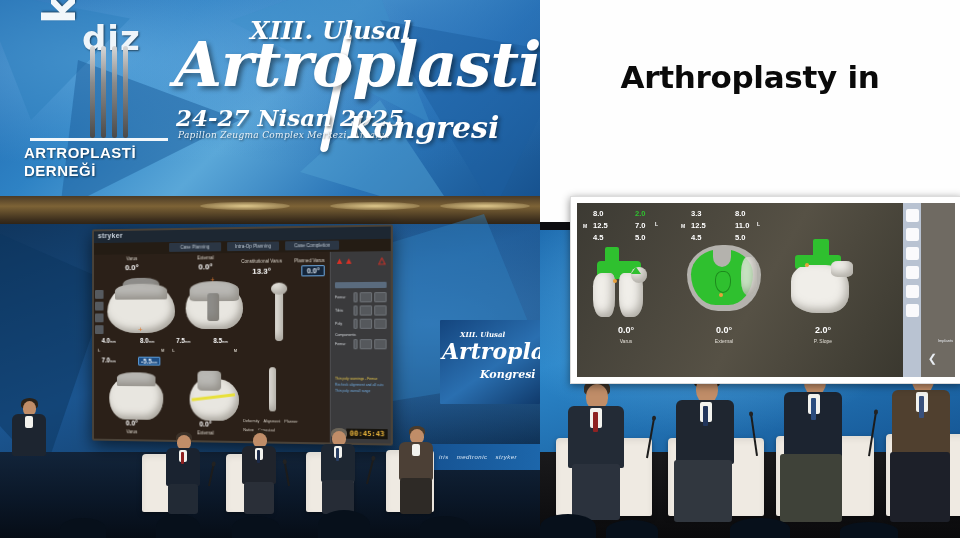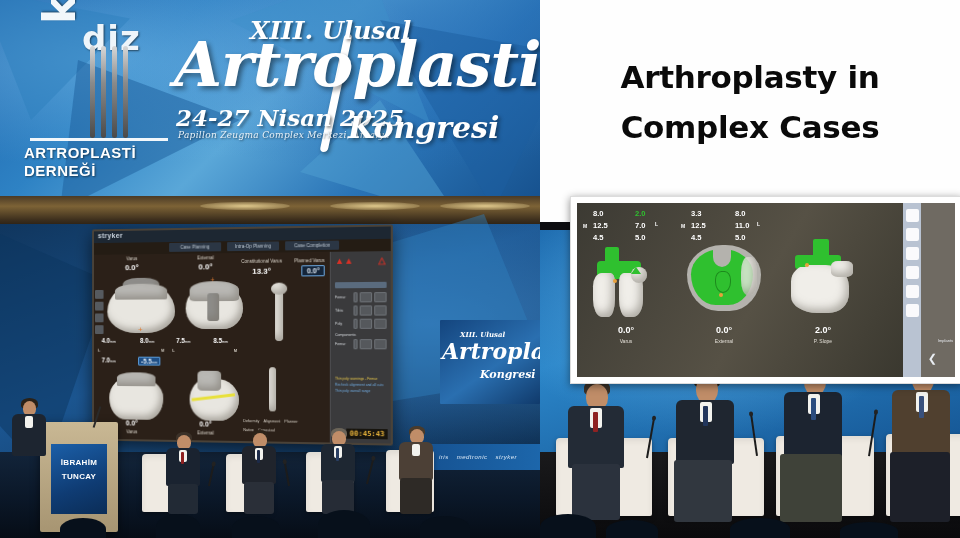--- a/index.html
+++ b/index.html
@@ -231,21 +231,20 @@
       <div class="b-main">Artroplasti</div>
       <div class="b-date">24-27 Nisan 2025</div>
       <div class="b-venue">Papillon Zeugma Complex Merkezi, Antalya</div>
       <div class="b-kong">Kongresi</div>
     </div>
   </div>
 
   <div class="q" id="q-title">
     <div class="title-block">
       <div>Arthroplasty in</div>
-      <div>Complex Cases</div>
     </div>
   </div>
 
   <div class="q" id="q-hall">
     <div class="hall-ceiling">
       <div class="ceil-glow" style="left:200px;"></div>
       <div class="ceil-glow" style="left:330px;"></div>
       <div class="ceil-glow" style="left:440px;"></div>
     </div>
     <div class="hall-bg">
@@ -389,29 +388,20 @@
       <div class="sb-k">Kongresi</div>
     </div>
 
     <div class="sponsors">
       <span class="sp-oval"></span>
       <i>iris</i>
       <i>medtronic</i>
       <i>stryker</i>
     </div>
 
-    <div class="podium">
-      <div class="podium-mic"></div>
-      <div class="podium-screen">
-        <b>
-          <span>İBRAHİM</span><br>
-          <span>TUNCAY</span>
-        </b>
-      </div>
-    </div>
 
     <div class="person" style="left:8px;top:202px;width:40px;height:60px;">
       <div class="p-hair" style="left:13px;top:0;width:17px;height:11px;background:#2b2218;"></div>
       <div class="p-head" style="left:15px;top:3px;width:13px;height:15px;"></div>
       <div class="p-body" style="left:4px;top:16px;width:34px;height:42px;background:#1d2530;"></div>
       <div class="p-shirt" style="left:17px;top:18px;width:8px;height:12px;"></div>
     </div>
 
     <div>
       <div class="chair" style="left:142px;top:258px;width:46px;height:58px;"></div>

